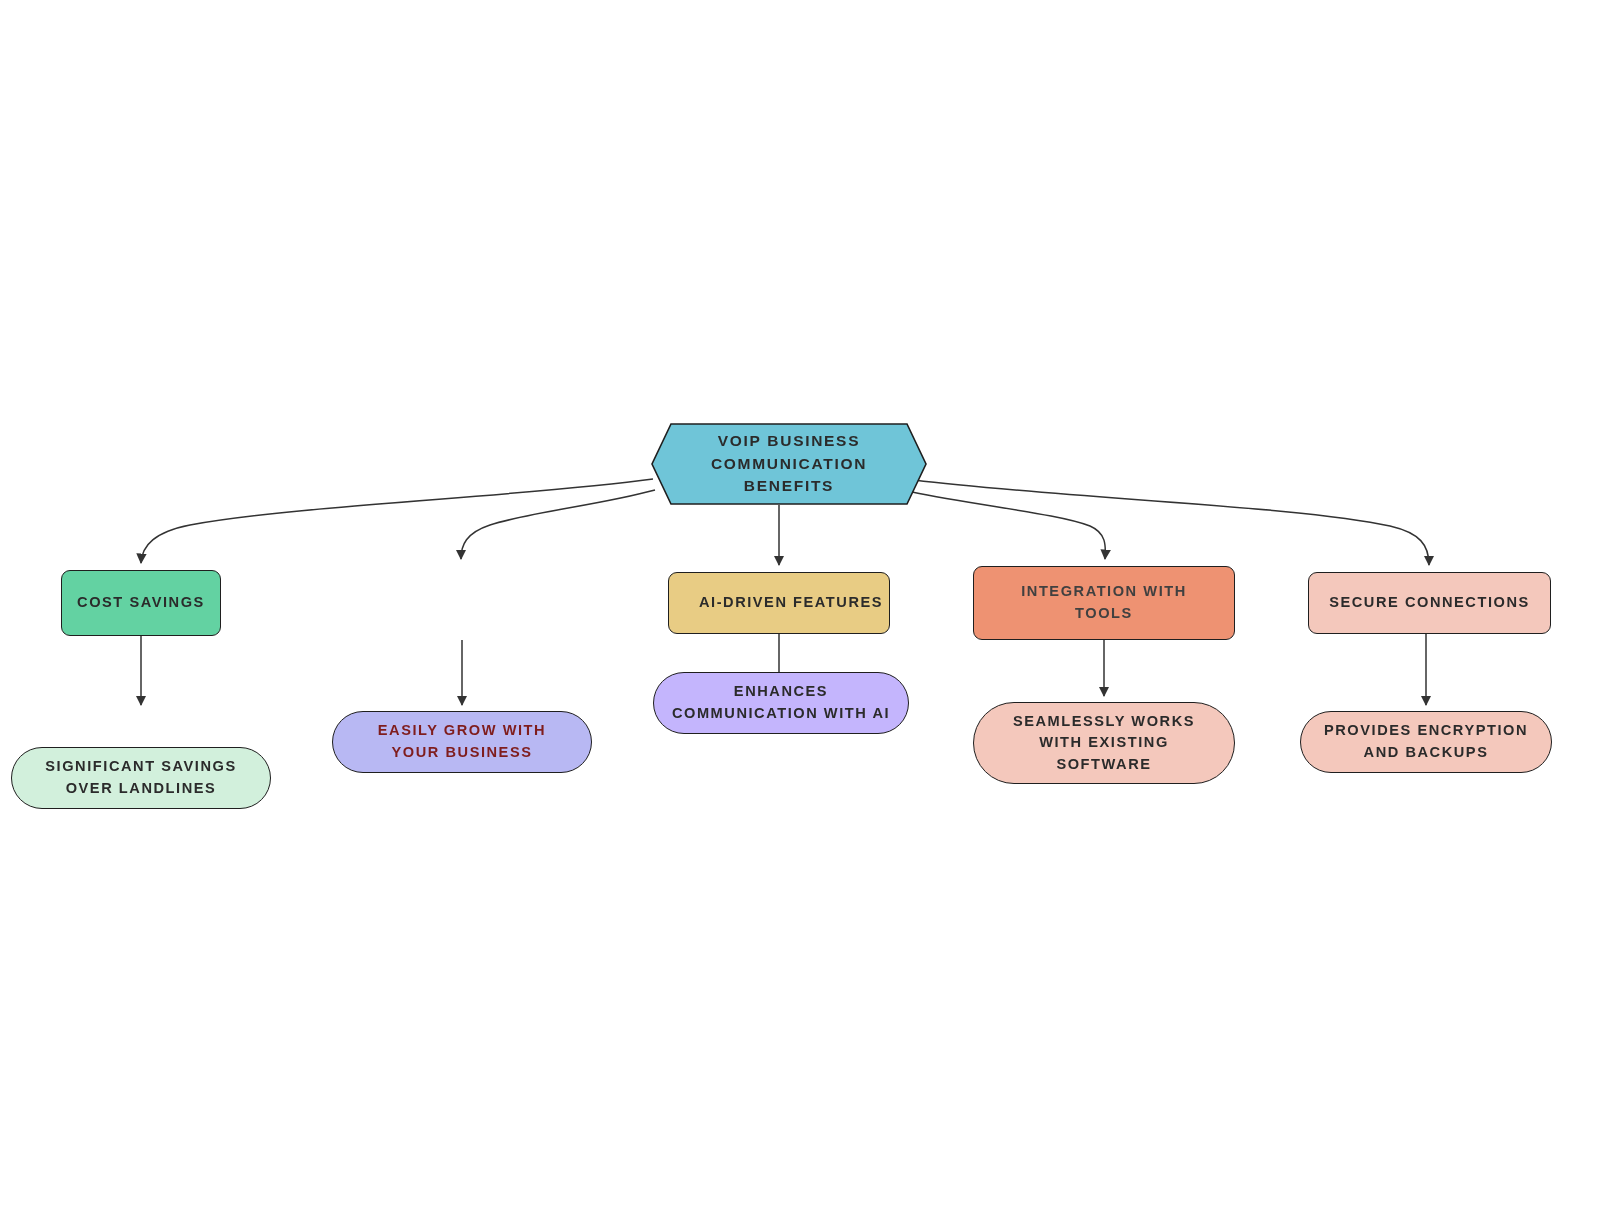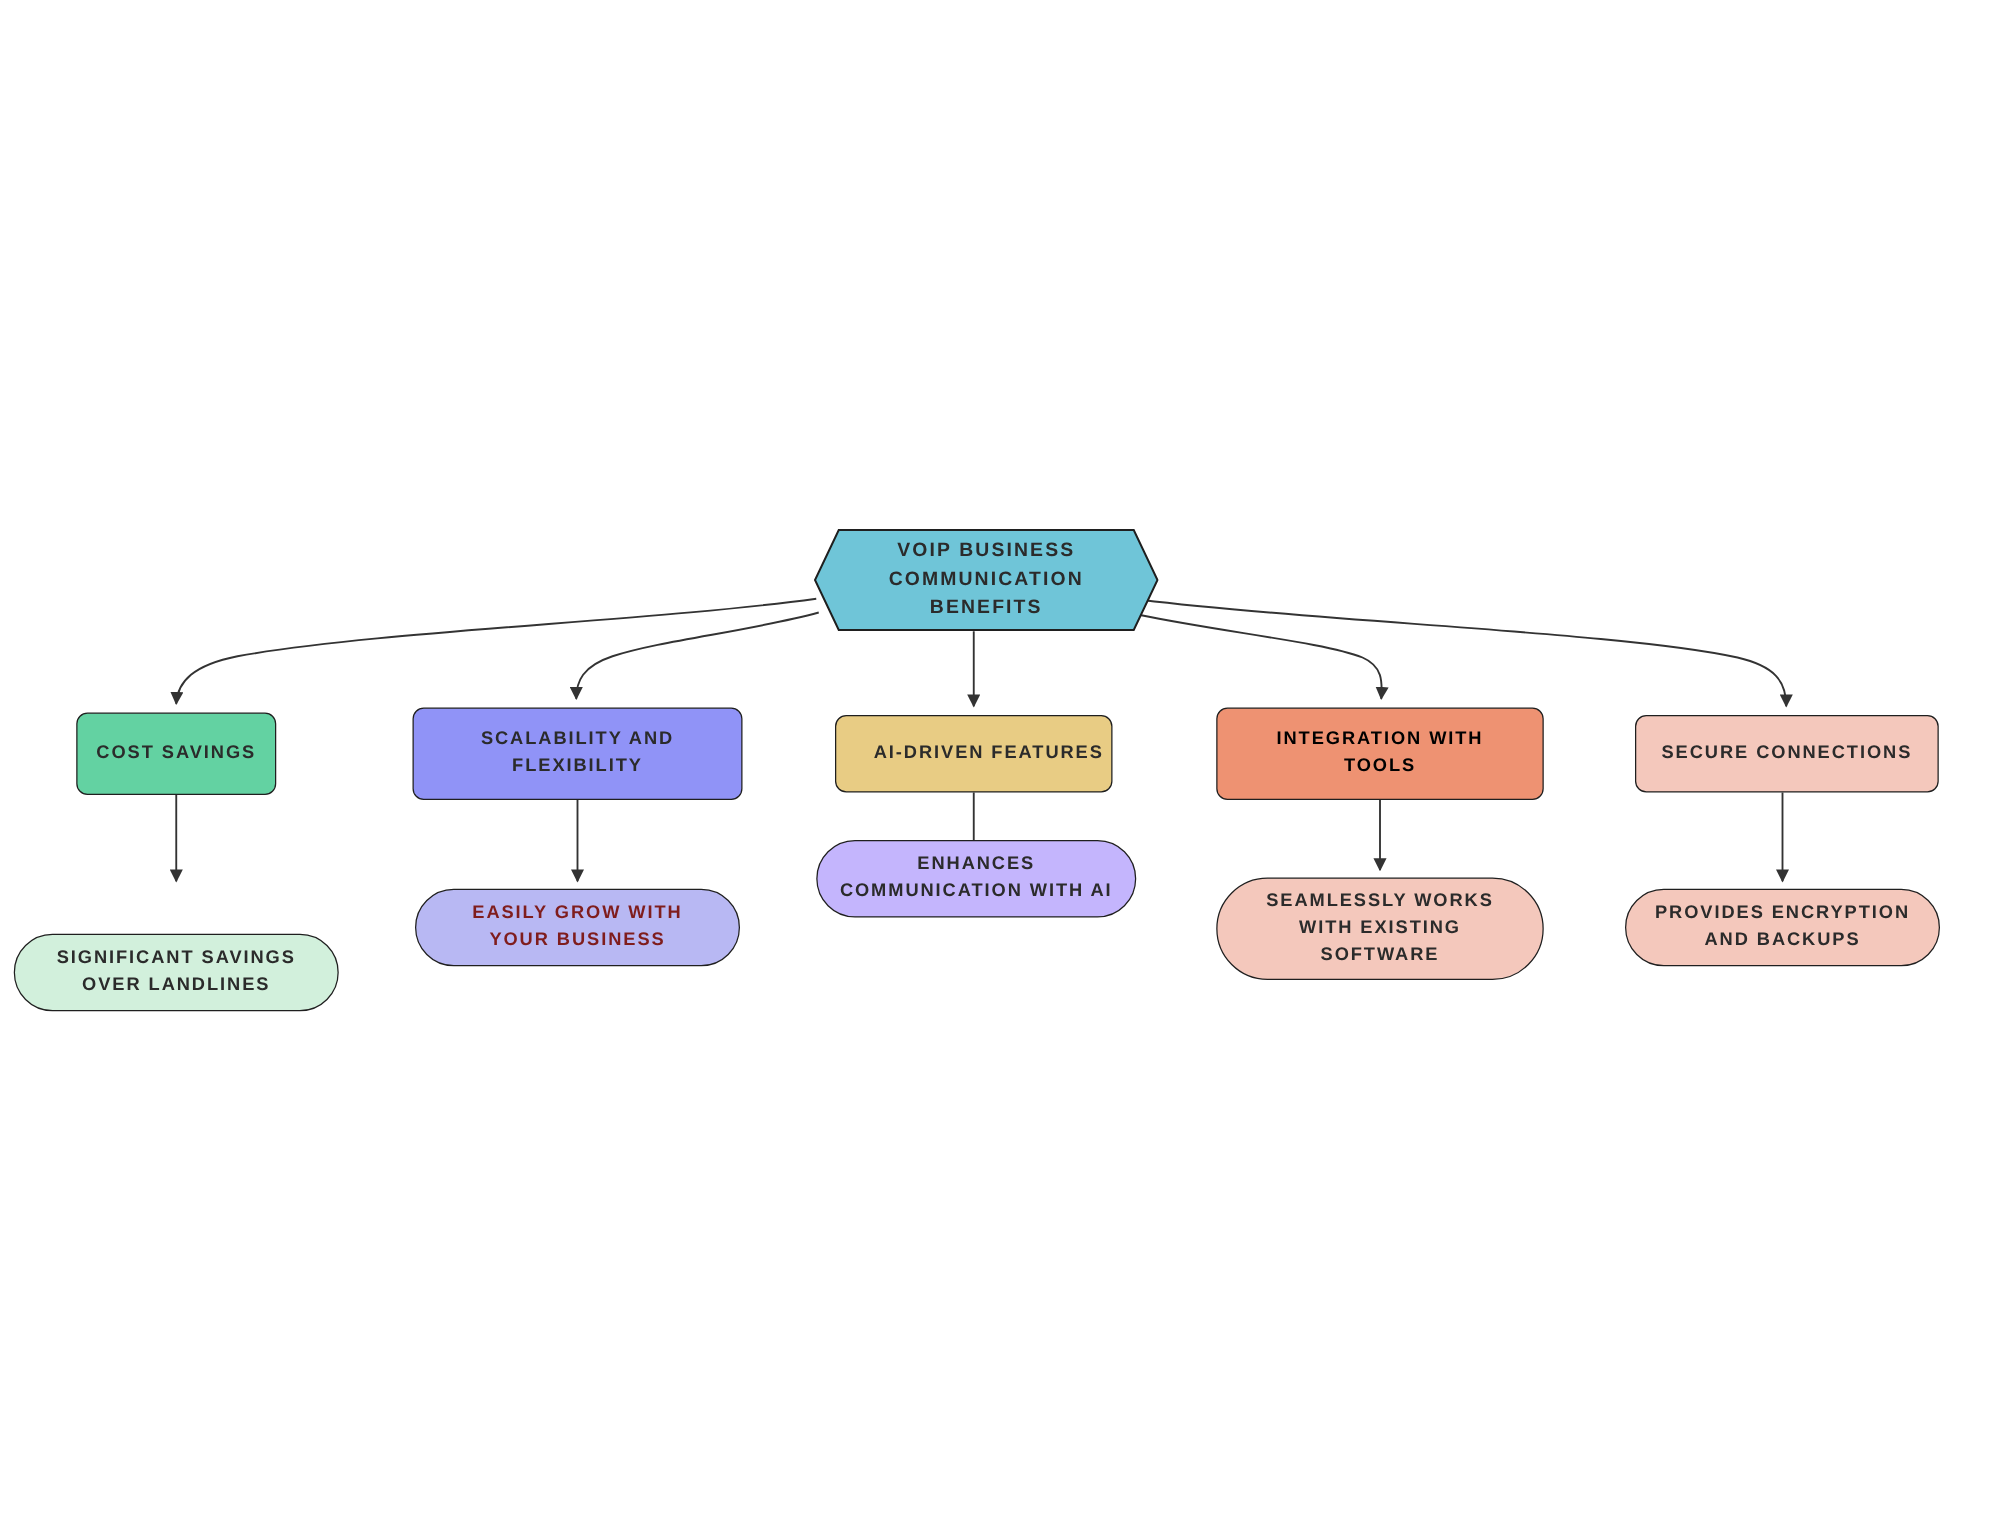--- a/index.html
+++ b/index.html
@@ -110,30 +110,26 @@
     </svg>
     <span class="hex-text">VOIP BUSINESS
 COMMUNICATION
 BENEFITS</span>
   </div>
 
   <div class="node node-branch" id="node-branch-0" style="left: 61px; top: 570px; width: 160px; height: 66px; background: rgb(99, 210, 162); border-color: rgb(31, 31, 31); color: rgb(43, 43, 43);">
     <span>COST SAVINGS</span>
   </div>
 
-  <div class="node node-branch" id="node-branch-1" style="left: 330px; top: 566px; width: 264px; height: 74px; background: rgb(144, 147, 247); border-color: rgb(31, 31, 31); color: rgb(43, 43, 43);">
-    <span>SCALABILITY AND
-FLEXIBILITY</span>
-  </div>
 
   <div class="node node-branch" id="node-branch-2" style="left: 668px; top: 572px; width: 222px; height: 62px; background: rgb(232, 204, 132); border-color: rgb(31, 31, 31); color: rgb(43, 43, 43); padding-left: 24px;">
     <span>AI-DRIVEN FEATURES</span>
   </div>
 
-  <div class="node node-branch" id="node-branch-3" style="left: 973px; top: 566px; width: 262px; height: 74px; background: rgb(238, 146, 114); border-color: rgb(31, 31, 31); color: #000000;">
+  <div class="node node-branch" id="node-branch-3" style="left: 973px; top: 566px; width: 262px; height: 74px; background: rgb(238, 146, 114); border-color: rgb(31, 31, 31); color: #404040;">
     <span>INTEGRATION WITH
 TOOLS</span>
   </div>
 
   <div class="node node-branch" id="node-branch-4" style="left: 1308px; top: 572px; width: 243px; height: 62px; background: rgb(244, 200, 188); border-color: rgb(31, 31, 31); color: rgb(43, 43, 43); align-items: center;">
     <span>SECURE CONNECTIONS</span>
   </div>
 
   <div class="node node-leaf" id="node-leaf-0" style="left: 11px; top: 711px; width: 260px; height: 62px; background: rgb(210, 240, 220); border-color: rgb(31, 31, 31); color: rgb(43, 43, 43); margin-top: 36px;">
     <span>SIGNIFICANT SAVINGS

